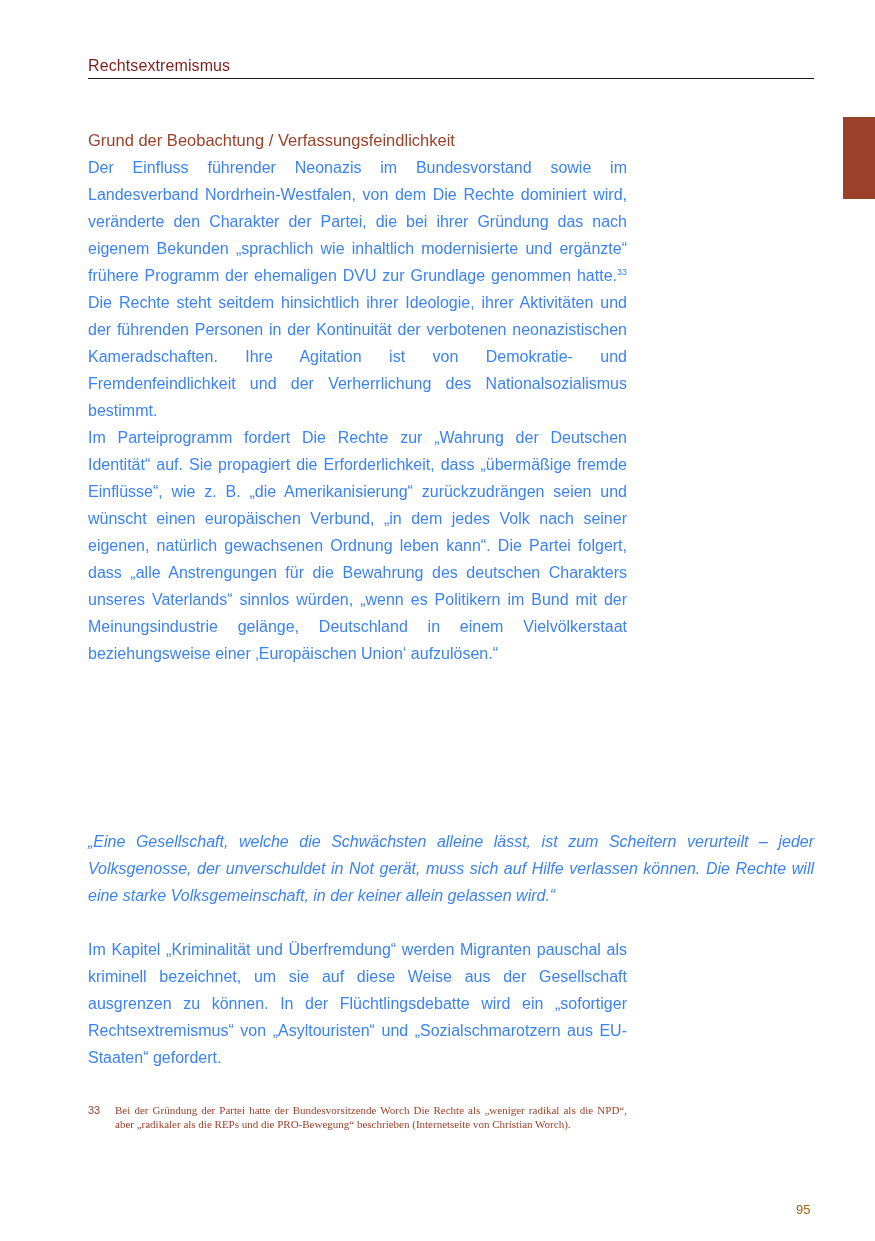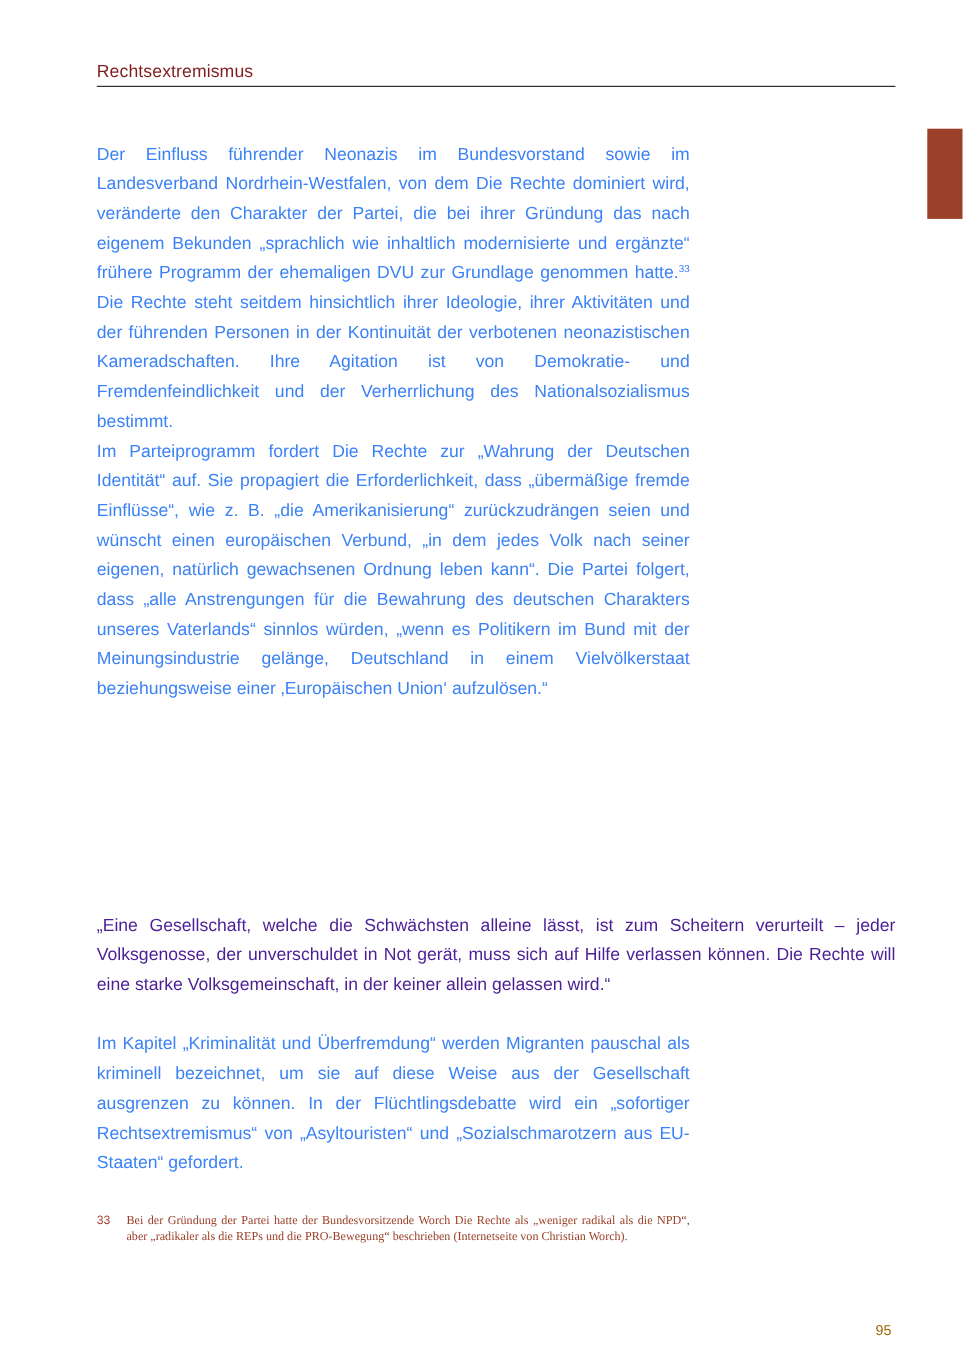--- a/index.html
+++ b/index.html
@@ -27,21 +27,21 @@
       font-size: 16.5px; color: #9b4129; line-height: 27px; margin: 0;
       font-weight: normal;
     }
     .para {
       font-size: 16px; line-height: 27px; margin: 0; text-align: justify;
       color: #3b82f6;
     }
     sup { font-size: 9px; vertical-align: 6px; line-height: 0; }
     .quote {
       position: absolute; left: 88px; top: 828px; width: 726px;
-      font-size: 16px; line-height: 27px; color: #4c1d95; 
+      font-size: 16px; line-height: 27px; color: #3b82f6; font-style: italic;
       text-align: justify; margin: 0;
     }
     .content2 {
       position: absolute; left: 88px; top: 936px; width: 539px;
     }
     .footnote {
       position: absolute; left: 88px; top: 1103px; width: 539px;
       font-size: 11px; line-height: 14px; color: #9b4129; display: flex;
     }
     .fn-num { width: 27px; flex: none; }
@@ -51,20 +51,21 @@
     }
   </style>
 </head>
 <body>
 
 <div class="running-head">Rechtsextremismus</div>
 <div class="head-rule"></div>
 <div class="side-tab"></div>
 
 <div class="content">
+  <h2 class="section-title">Grund der Beobachtung / Verfassungsfeindlichkeit</h2>
   <p class="para" lang="de" style="hyphens:auto;"><span>Der Einfluss führender Neonazis im Bundesvorstand sowie im Landesverband Nordrhein-Westfalen, von dem Die Rechte dominiert wird, veränderte den Charakter der Partei, die bei ihrer Gründung das nach eigenem Bekunden „sprachlich wie inhaltlich modernisierte und ergänzte“ frühere Programm der ehemaligen DVU zur Grundlage genommen hatte.</span><sup>33</sup><span> Die Rechte steht seitdem hinsichtlich ihrer Ideologie, ihrer Aktivitäten und der führenden Personen in der Kontinuität der verbotenen neonazistischen Kameradschaften. Ihre Agitation ist von Demokratie- und Fremdenfeindlichkeit und der Verherrlichung des Nationalsozialismus bestimmt.</span></p>
   <p class="para" lang="de" style="hyphens:auto;">Im Parteiprogramm fordert Die Rechte zur „Wahrung der Deutschen Identität“ auf. Sie propagiert die Erforderlichkeit, dass „übermäßige fremde Einflüsse“, wie z. B. „die Amerikanisierung“ zurückzudrängen seien und wünscht einen europäischen Verbund, „in dem jedes Volk nach seiner eigenen, natürlich gewachsenen Ordnung leben kann“. Die Partei folgert, dass „alle Anstrengungen für die Bewahrung des deutschen Charakters unseres Vaterlands“ sinnlos würden, „wenn es Politikern im Bund mit der Meinungsindustrie gelänge, Deutschland in einem Vielvölkerstaat beziehungsweise einer ‚Europäischen Union‘ aufzulösen.“</p>
 </div>
 
 <p class="quote">„Eine Gesellschaft, welche die Schwächsten alleine lässt, ist zum Scheitern verurteilt – jeder Volksgenosse, der unverschuldet in Not gerät, muss sich auf Hilfe verlassen können. Die Rechte will eine starke Volksgemeinschaft, in der keiner allein gelassen wird.“</p>
 
 <div class="content2">
   <p class="para" lang="de" style="hyphens:auto;">Im Kapitel „Kriminalität und Überfremdung“ werden Migranten pauschal als kriminell bezeichnet, um sie auf diese Weise aus der Gesellschaft ausgrenzen zu können. In der Flüchtlingsdebatte wird ein „sofortiger Rechtsextremismus“ von „Asyltouristen“ und „Sozialschmarotzern aus EU-Staaten“ gefordert.</p>
 </div>
 

